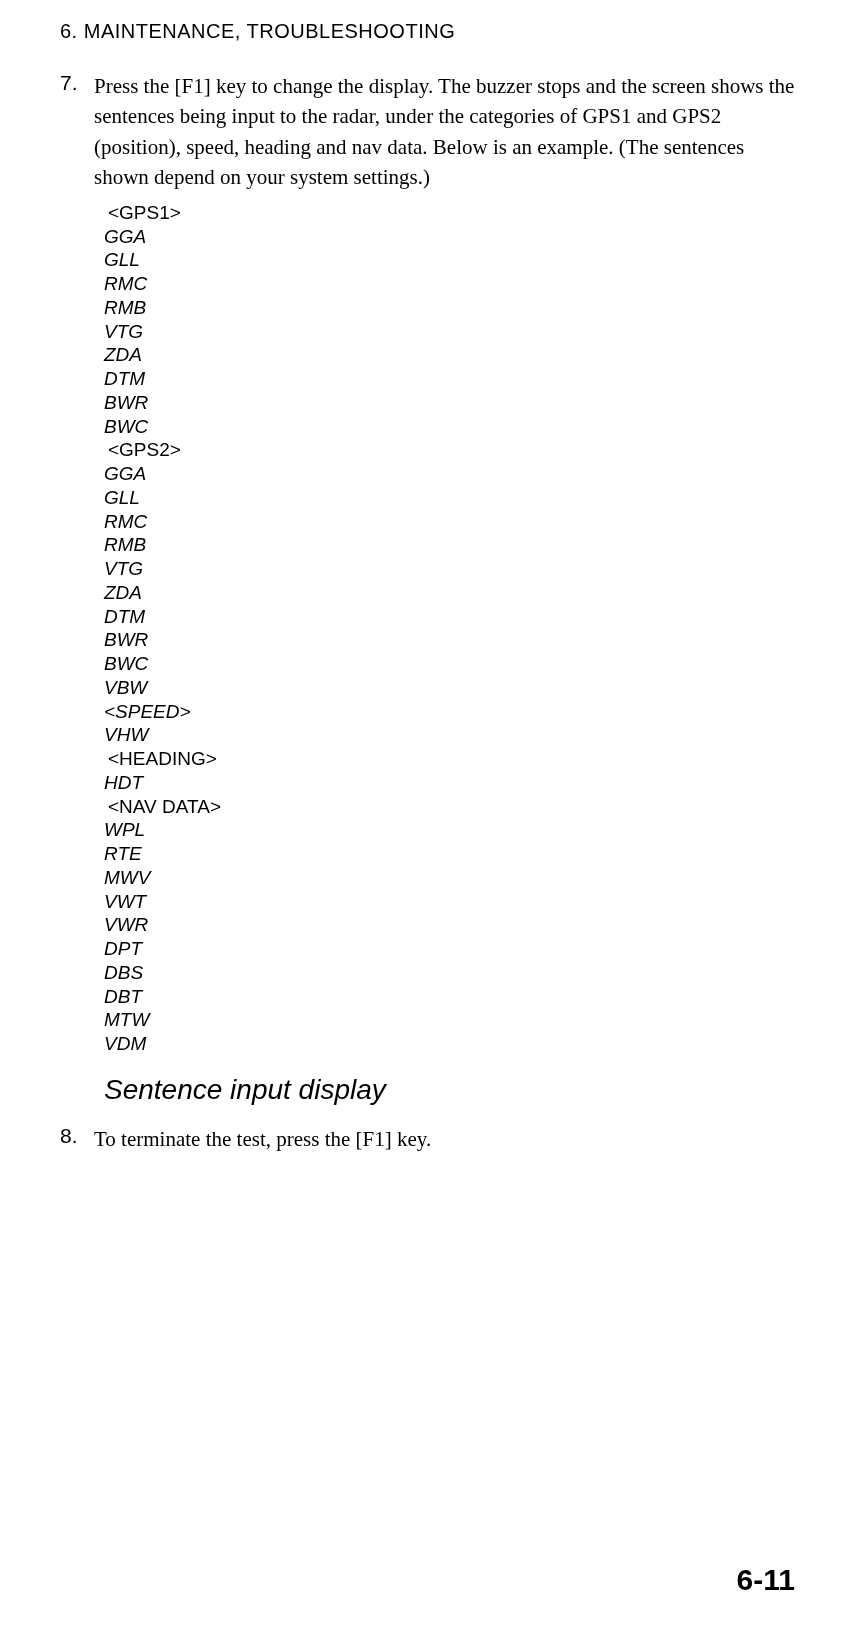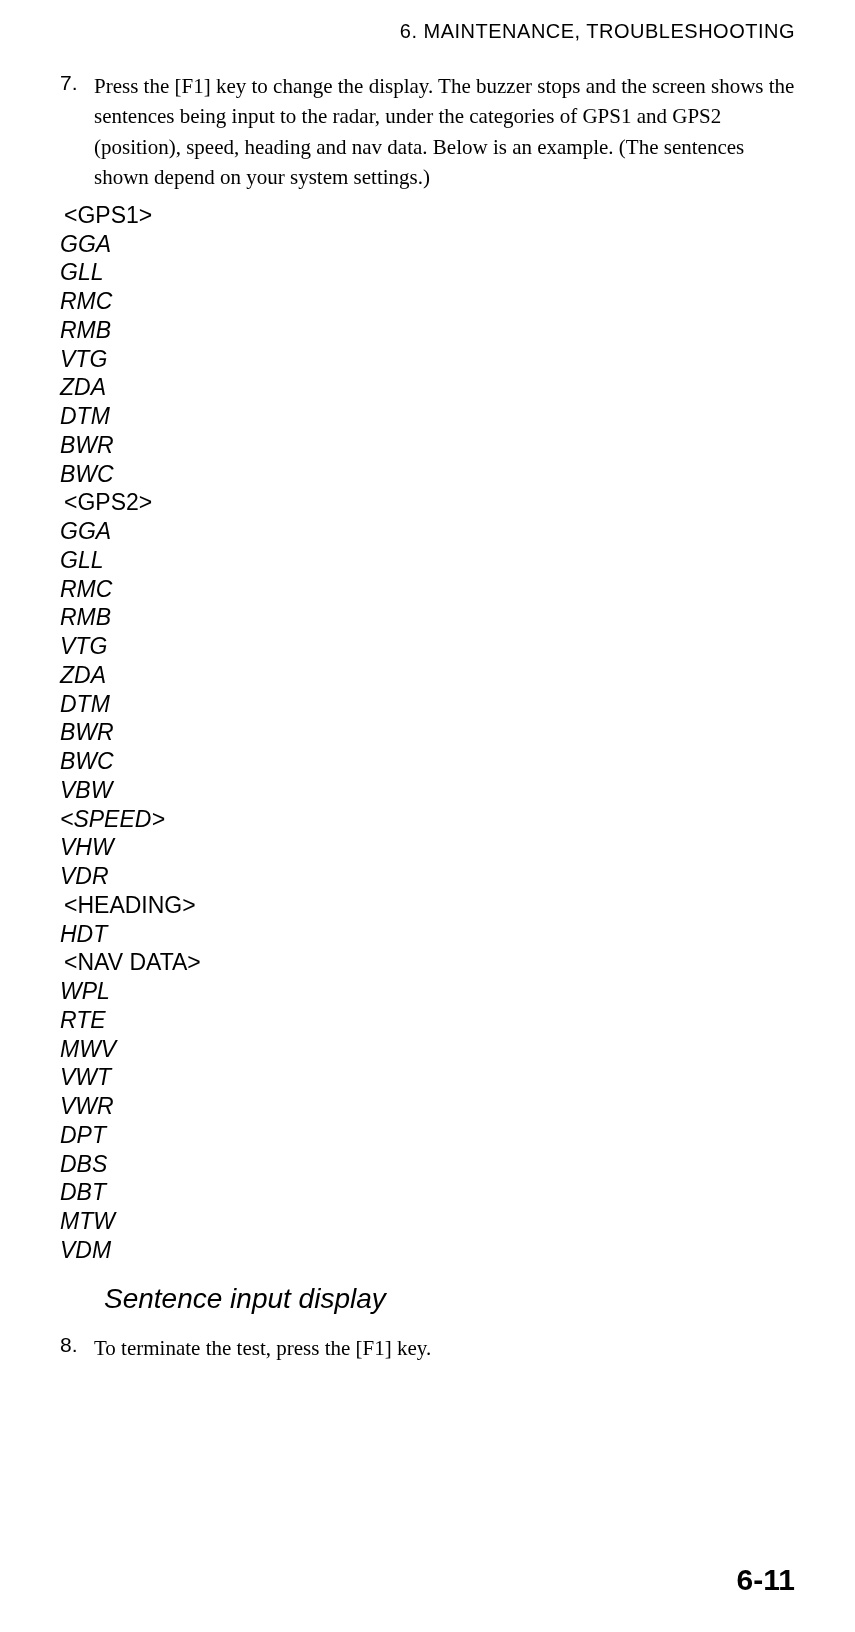--- a/index.html
+++ b/index.html
@@ -10,42 +10,43 @@
     body {
       width: 855px;
       height: 1632px;
       background: #ffffff;
       font-family: Arial, Helvetica, sans-serif;
       color: #000000;
       position: relative;
       padding: 20px 60px 40px 60px;
     }
     .header {
-      text-align: right;
+      text-align: left;
       font-size: 20px;
       letter-spacing: 0.5px;
       margin-bottom: 28px;
     }
     .list-item {
       display: flex;
       margin-bottom: 6px;
     }
     .list-number {
       font-size: 21px;
       width: 34px;
       flex-shrink: 0;
     }
     .list-text {
       font-size: 21px;
       line-height: 1.45;
       font-family: Liberation Serif, serif;
     }
     .sentence-block {
+      margin-left: 44px;
       margin-top: 8px;
-      font-size: 23px;
+      font-size: 19px;
       line-height: 1.25;
     }
     .sentence-line {
       display: block;
       font-style: italic;
     }
     .sentence-header {
       display: block;
       padding-left: 4px;
     }
@@ -93,21 +94,20 @@
   <span class="sentence-line">RMB</span>
   <span class="sentence-line">VTG</span>
   <span class="sentence-line">ZDA</span>
   <span class="sentence-line">DTM</span>
   <span class="sentence-line">BWR</span>
   <span class="sentence-line">BWC</span>
 
   <span class="sentence-line">VBW</span>
   <span class="sentence-line">&lt;SPEED&gt;</span>
   <span class="sentence-line">VHW</span>
-  <span class="sentence-line">VDR</span>
 
   <span class="sentence-header">&lt;HEADING&gt;</span>
   <span class="sentence-line">HDT</span>
 
   <span class="sentence-header">&lt;NAV DATA&gt;</span>
   <span class="sentence-line">WPL</span>
   <span class="sentence-line">RTE</span>
   <span class="sentence-line">MWV</span>
   <span class="sentence-line">VWT</span>
   <span class="sentence-line">VWR</span>

